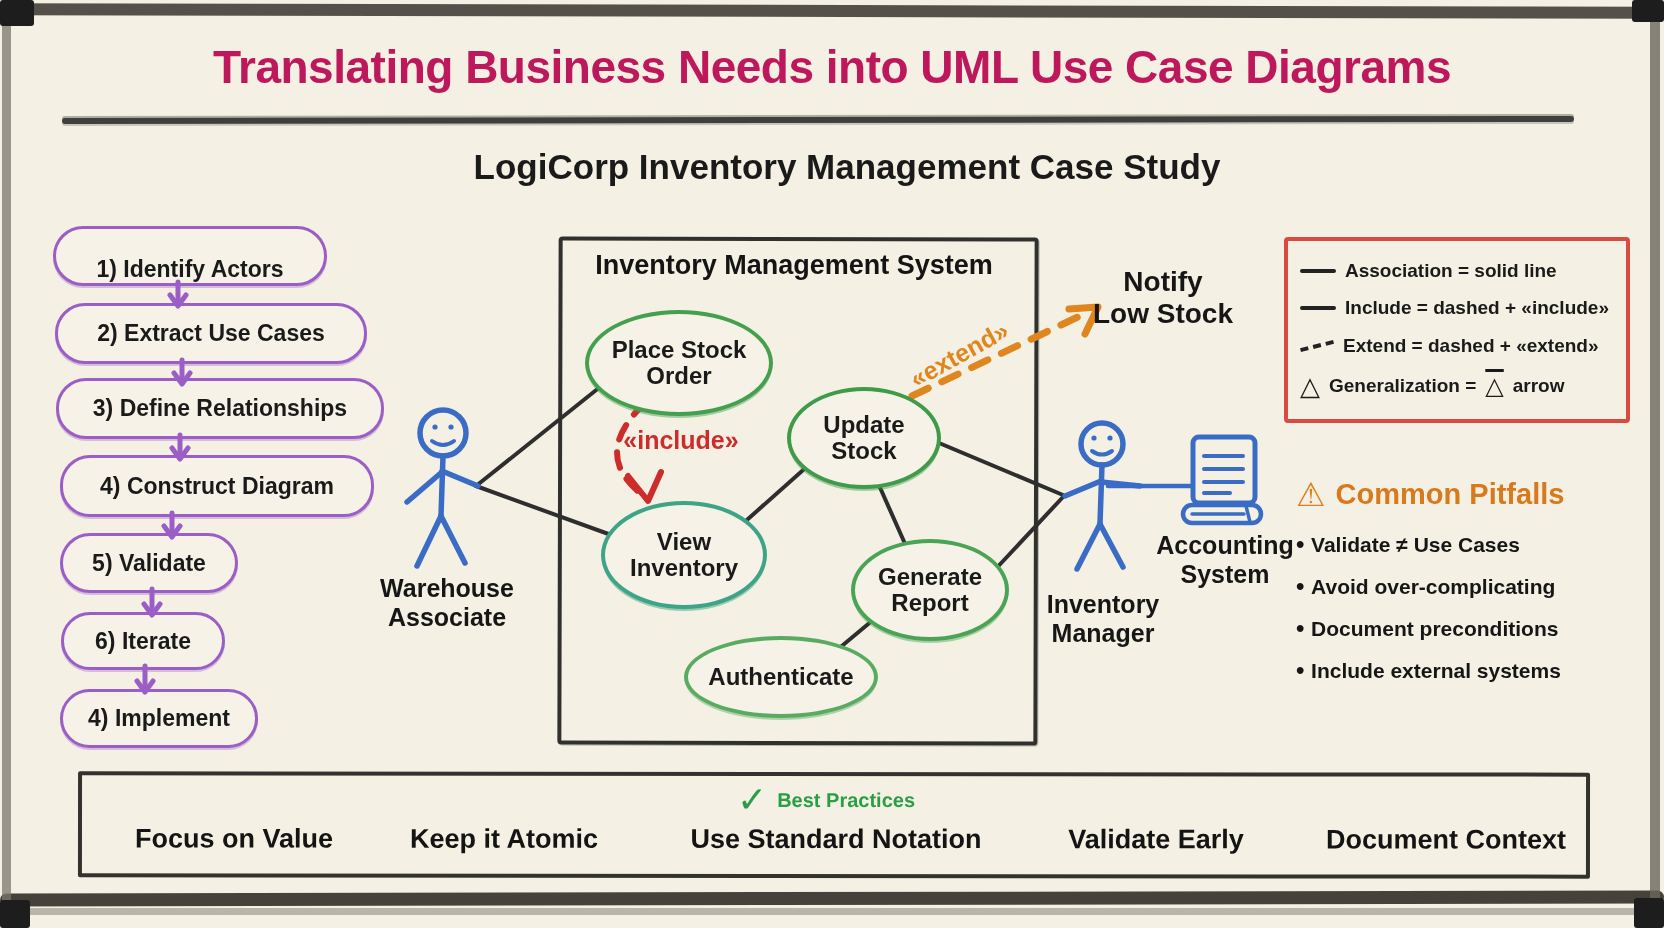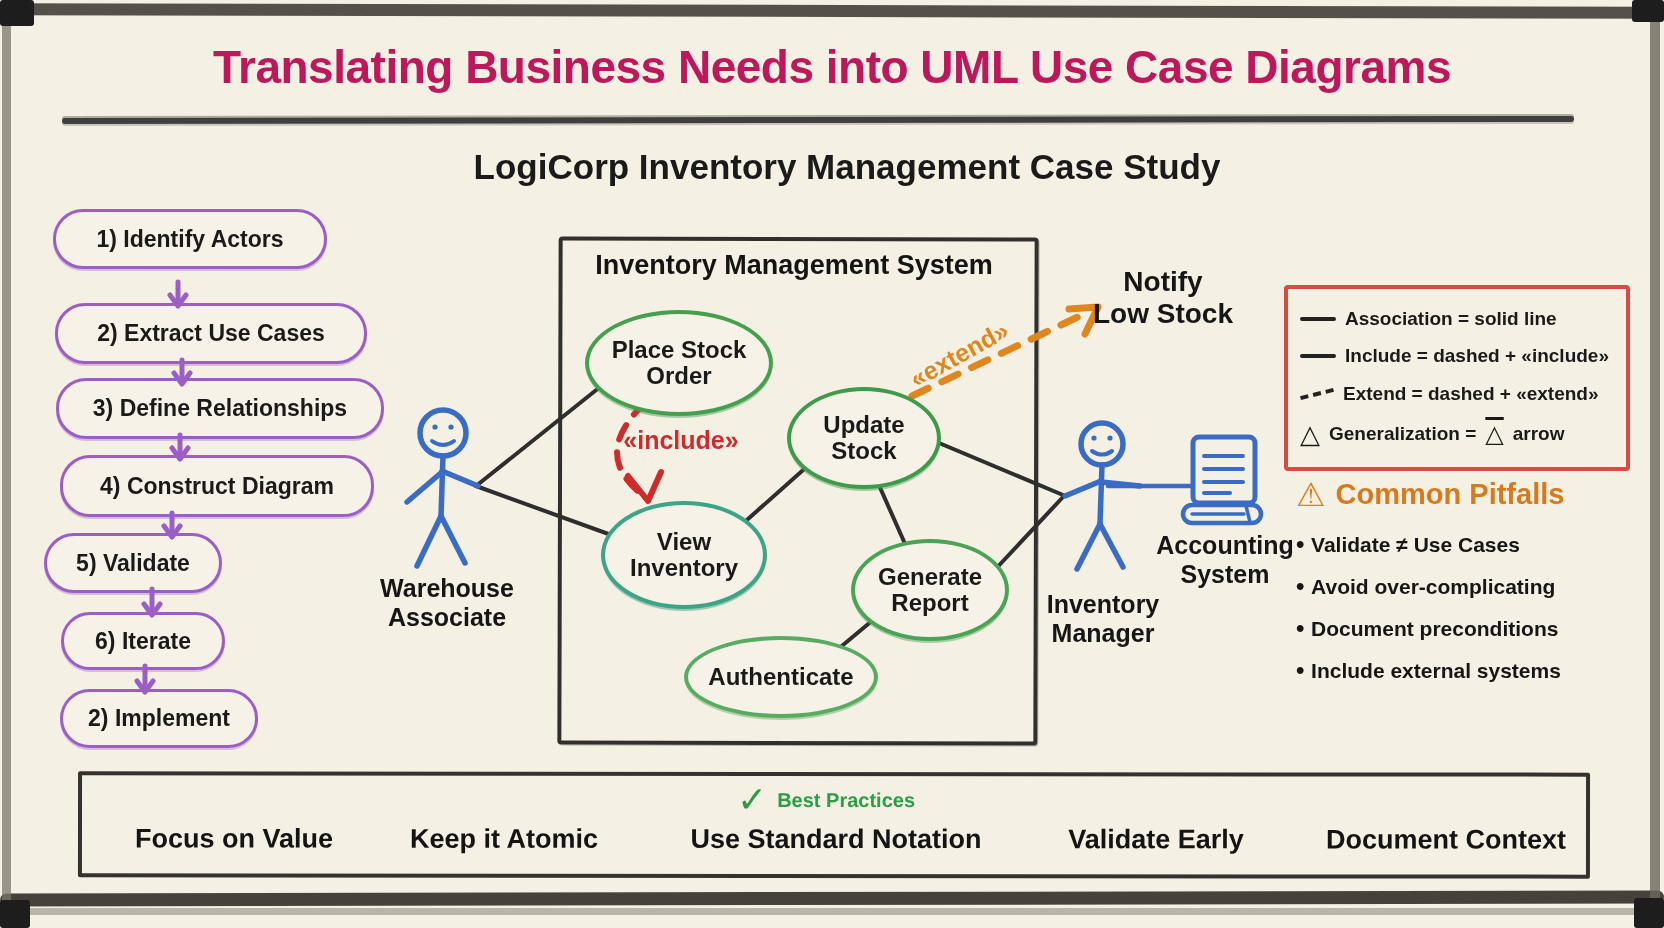--- a/index.html
+++ b/index.html
@@ -51,21 +51,21 @@
 
   .lbl{position:absolute;font-weight:bold;text-align:center;line-height:1.15;z-index:4;}
   .lbl-include{color:#ce2b2b;font-size:25px;}
   .lbl-extend{color:#e0861f;font-size:25px;transform:rotate(-29deg);}
   .lbl-black{color:#161616;font-size:25px;}
 
   svg.overlay{position:absolute;left:0;top:0;z-index:2;}
 
   .legend{position:absolute;left:1284px;top:237px;width:346px;height:186px;
     border:4px solid #d84a42;border-radius:4px;box-sizing:border-box;
-    display:flex;flex-direction:column;justify-content:space-evenly;padding:4px 2px 4px 12px;margin-top:48px;}
+    display:flex;flex-direction:column;justify-content:space-evenly;padding:4px 2px 4px 12px;}
   .lrow{display:flex;align-items:center;gap:9px;font-size:19px;font-weight:bold;white-space:nowrap;}
   .ic-solid{display:inline-block;width:36px;height:0;border-top:4px solid #222;border-radius:2px;}
   .ic-dash{display:inline-block;width:34px;height:0;border-top:4px dashed #222;transform:rotate(-14deg);}
   .ic-tri{font-size:26px;line-height:1;font-weight:normal;}
   .ovl{text-decoration:overline;text-decoration-thickness:2.5px;font-weight:normal;font-size:24px;}
 
   .pitfalls{position:absolute;left:1296px;top:478px;width:352px;}
   .pit-title{display:flex;align-items:center;gap:10px;font-size:29px;font-weight:bold;color:#d8791c;}
   .pit-warn{font-size:33px;color:#dd7f1d;line-height:1;}
   .pit-list{margin-top:12px;}
@@ -93,40 +93,40 @@
   <div class="fr right"></div>
   <div class="corner c-tl"></div>
   <div class="corner c-tr"></div>
   <div class="corner c-bl"></div>
   <div class="corner c-br"></div>
 
   <h1 class="title">Translating Business Needs into UML Use Case Diagrams</h1>
   <div class="underline"></div>
   <h2 class="subtitle">LogiCorp Inventory Management Case Study</h2>
 
-  <div class="step" style="left:53px;top:209px;width:268px;height:54px;">
+  <div class="step" style="left:53px;top:226px;width:268px;height:54px;align-items:flex-end;">
       <span>1) Identify Actors</span>
     </div>
   <div class="step" style="left:55px;top:303px;width:306px;height:55px;">
       <span>2) Extract Use Cases</span>
     </div>
   <div class="step" style="left:56px;top:378px;width:322px;height:55px;">
       <span>3) Define Relationships</span>
     </div>
   <div class="step" style="left:60px;top:455px;width:308px;height:56px;">
       <span>4) Construct Diagram</span>
     </div>
-  <div class="step" style="left:44px;top:533px;width:172px;height:54px;">
+  <div class="step" style="left:60px;top:533px;width:172px;height:54px;">
       <span>5) Validate</span>
     </div>
   <div class="step" style="left:61px;top:612px;width:158px;height:52px;">
       <span>6) Iterate</span>
     </div>
   <div class="step" style="left:60px;top:689px;width:192px;height:53px;">
-      <span>2) Implement</span>
+      <span>4) Implement</span>
     </div>
 
   <svg class="overlay" width="1664" height="928" viewBox="0 0 1664 928">
 
     <g stroke="#9a5ec6" stroke-width="5" fill="none" stroke-linecap="round" stroke-linejoin="round">
       <line x1="178" y1="282" x2="178" y2="304"></line>
         <polyline points="170,295 178,306 186,295"></polyline>
       <line x1="182" y1="360" x2="182" y2="382"></line>
         <polyline points="174,373 182,384 190,373"></polyline>
       <line x1="180" y1="435" x2="180" y2="457"></line>

